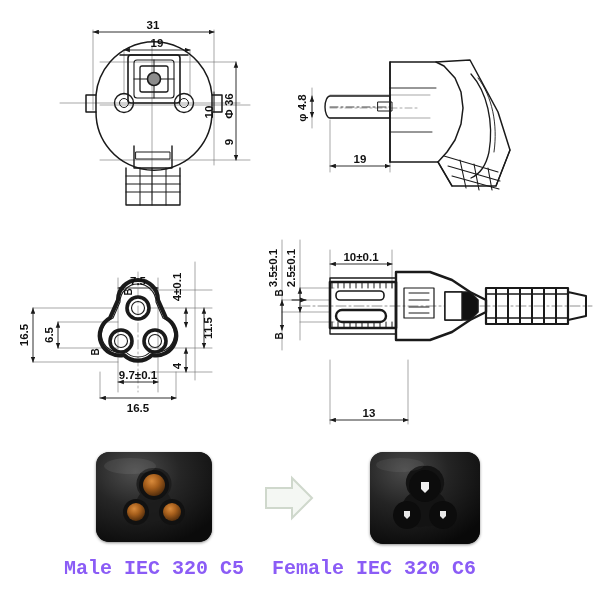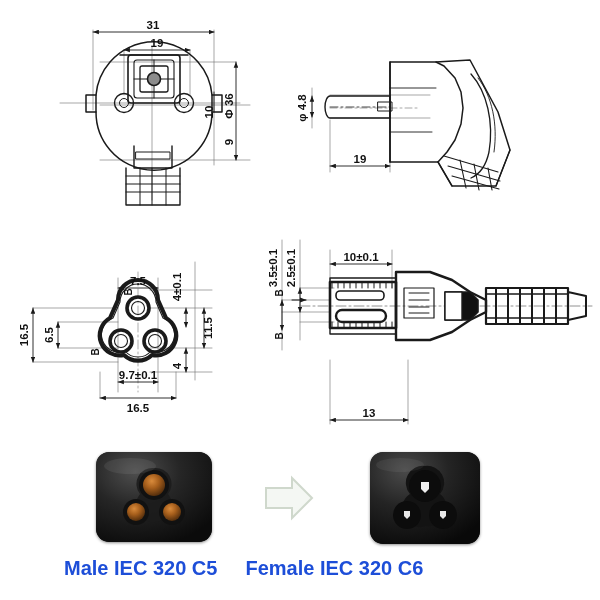--- a/index.html
+++ b/index.html
@@ -33,25 +33,25 @@
     position: absolute;
     left: 0;
     top: 548px;
     width: 600px;
     height: 40px;
     display: flex;
     align-items: center;
   }
   .caption {
     flex: 0 0 auto;
-    font-family: Liberation Sans, sans-serif;
+    font-family: Liberation Mono, monospace;
     font-weight: bold;
     font-size: 20px;
     letter-spacing: 0px;
-    color: #1d4ed8;
+    color: #8b5cf6;
     white-space: nowrap;
   }
   .caption.left  { margin-left: 64px; }
   .caption.right { margin-left: 28px; }
 
   
   .photo {
     position: absolute;
     border-radius: 13px;
     background:

